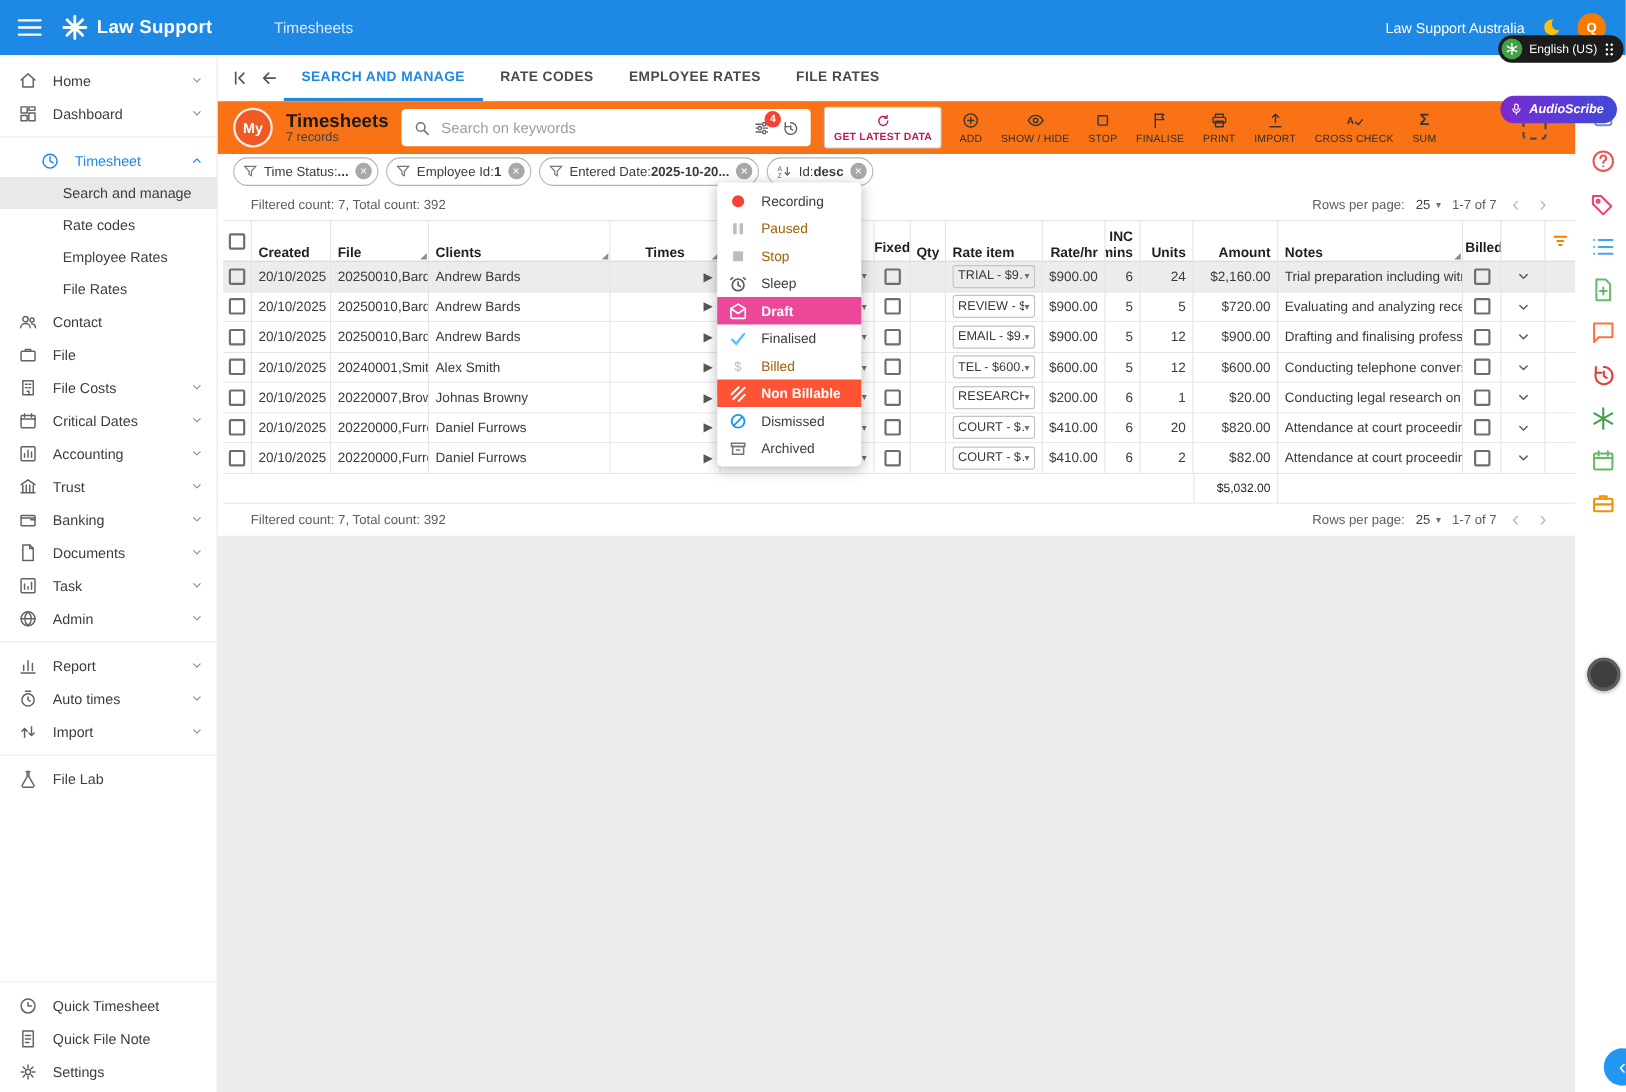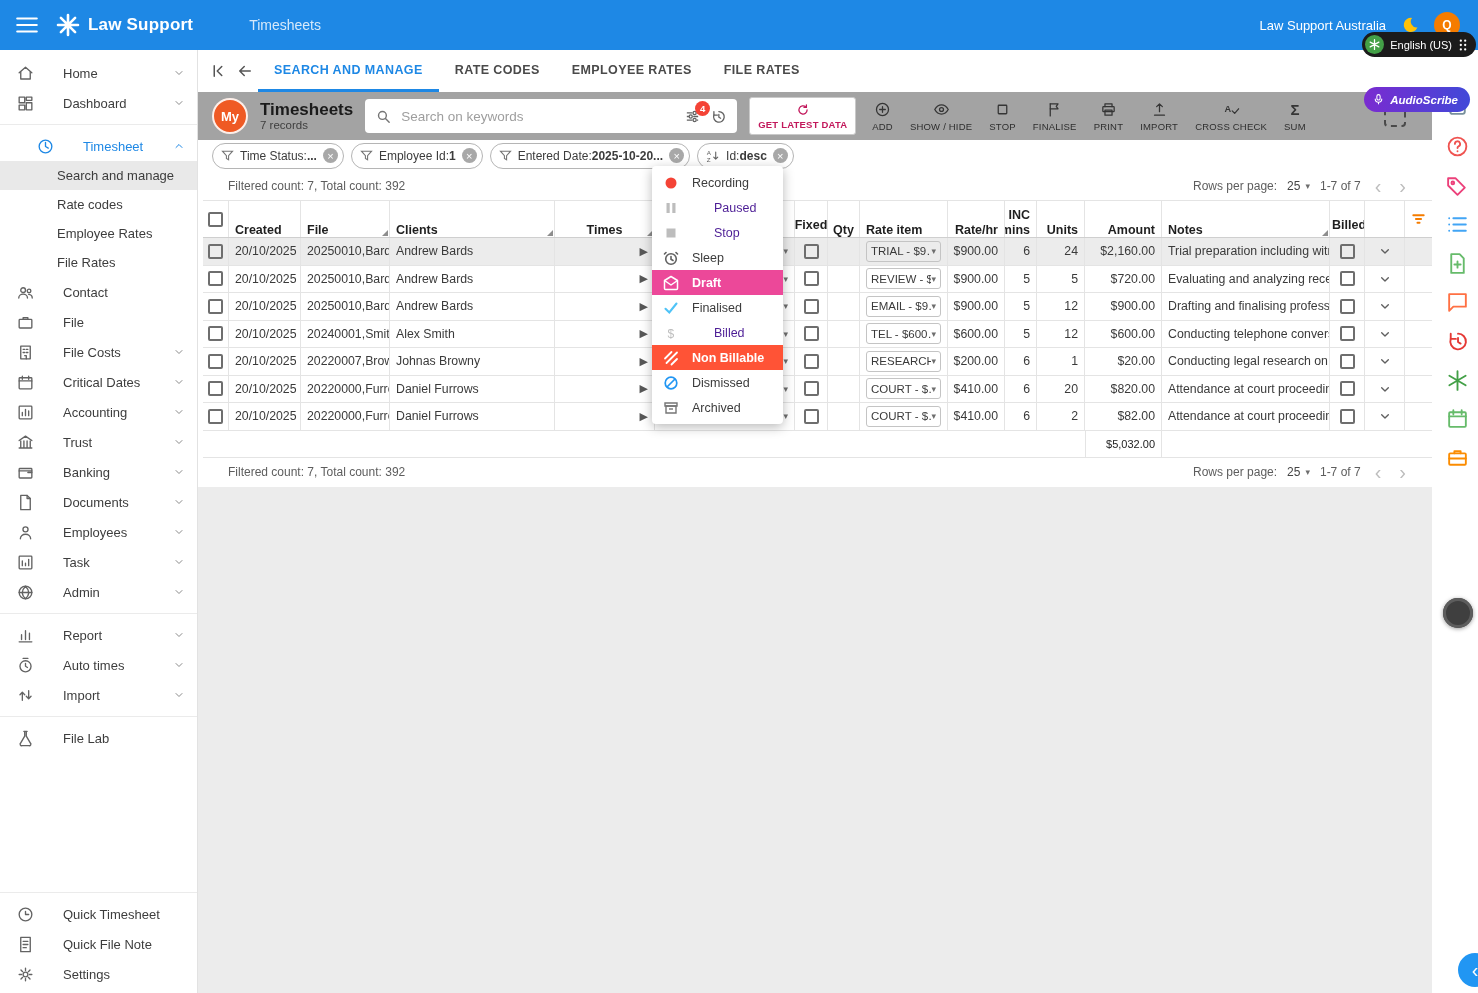--- a/index.html
+++ b/index.html
@@ -29,21 +29,21 @@
     padding:0 12px 0 8px; color:#fff; font-size:11.5px; font-style:italic; font-weight:600;
     z-index:40; cursor:pointer;margin-top:24px; }
 
   
   .layout { display:flex; height:943px; }
   .sidebar { width:198px; background:#fff; border-right:1px solid #e2e2e2;
     display:flex; flex-direction:column; padding-top:8px; flex:none; }
   .main { width:1234px; display:flex; flex-direction:column; background:#fff; position:relative; }
 
   
-  .sb-item { height:30px; display:flex; align-items:center; padding:0 12px 0 16px; gap:28px;
+  .sb-item { height:30px; display:flex; align-items:center; padding:0 12px 0 16px; gap:13px;
     font-size:13px; color:#3d3d3d; cursor:pointer; flex:none; }
   .sb-ic { width:19px; height:19px; flex:none; }
   .sb-ic svg { width:19px; height:19px; stroke:#636363; fill:none; stroke-width:1.7;
     stroke-linecap:round; stroke-linejoin:round; }
   .sb-chev { margin-left:auto; }
   .sb-chev svg { width:12px; height:12px; stroke:#8a8a8a; fill:none; stroke-width:2;
     stroke-linecap:round; stroke-linejoin:round; }
   .sb-item.active { color:#1e88e5;padding-left:36px; }
   .sb-item.active .sb-ic svg, .sb-item.active .sb-chev svg { stroke:#1e88e5; }
   .sb-sub { height:29px; display:flex; align-items:center; padding-left:57px; font-size:13px;
@@ -56,21 +56,21 @@
   .tabbar { height:42px; background:#fff; display:flex; align-items:stretch; padding-left:6px; flex:none; }
   .tbtn { width:27px; display:flex; align-items:center; justify-content:center; background:none;
     border:none; cursor:pointer; }
   .tbtn svg { width:18px; height:18px; stroke:#555; fill:none; stroke-width:2; stroke-linecap:round;
     stroke-linejoin:round; }
   .tab { display:flex; align-items:center; padding:0 16px; font-size:12.5px; font-weight:700;
     letter-spacing:.4px; color:#4a4a4a; border-bottom:3px solid transparent; cursor:pointer; }
   .tab.active { color:#1e88e5; border-bottom-color:#1e88e5; }
 
   
-  .bluebar { height:48px; background:#a3a3a3; display:flex; align-items:center;
+  .bluebar { height:48px; background:#f97316; display:flex; align-items:center;
     padding:0 10px 0 14px; gap:12px; flex:none; }
   .tb-avatar { width:36px; height:36px; border-radius:50%; background:#ef5a24; color:#fff;
     font-size:13px; font-weight:700; display:flex; align-items:center; justify-content:center;
     border:2px solid rgba(255,255,255,.9); cursor:pointer; flex:none; }
   .tb-titlebox { line-height:1.15; }
   .tb-title { font-size:17px; font-weight:700; color:#1b1b1b; }
   .tb-records { font-size:11.5px; color:#3e3e3e; }
   .searchbox { width:372px; height:34px; background:#fff; border-radius:4px; display:flex;
     align-items:center; padding:0 10px; gap:9px; flex:none; }
   .searchbox svg { flex:none; }
@@ -155,21 +155,21 @@
     stroke-linecap:round; }
 
   
   #status-menu { position:absolute; left:652px; top:166px; width:131px; background:#fff;
     border-radius:4px; box-shadow:0 3px 12px rgba(0,0,0,.28); padding:4px 0; z-index:60; }
   .mitem { height:25px; display:flex; align-items:center; gap:12px; padding:0 10px;
     font-size:12.5px; color:#3c3c3c; cursor:pointer; }
   .mi-ic { width:18px; height:18px; flex:none; }
   .mi-ic svg { width:18px; height:18px; }
   .mitem.disabled { cursor:default; }
-  .mitem.disabled .mi-lb { color:#4c1d95;margin-left:22px; }
+  .mitem.disabled .mi-lb { color:#a16207; }
   .mitem.selected-blue { background:#ec4899; }
   .mitem.selected-blue .mi-lb { color:#fff; font-weight:600; }
   .mitem.selected-orange { background:#ff5336; }
   .mitem.selected-orange .mi-lb { color:#fff; font-weight:600; }
 
   
   .rail-ic { position:absolute; right:8px; width:25px; height:25px; z-index:30; cursor:pointer; }
   .rail-ic svg { width:25px; height:25px; fill:none; stroke-width:1.8; stroke-linecap:round;
     stroke-linejoin:round; }
   .dial { position:absolute; right:5px; top:598px; width:30px; height:30px; border-radius:50%;
@@ -384,34 +384,20 @@
         </span>
     </div>
     <div class="sb-item">
       <span class="sb-ic">
           <svg viewBox="0 0 24 24">
             <path d="M6 3h8l4 4v14H6z"></path>
             <path d="M14 3v4h4"></path>
           </svg>
         </span>
       <span>Documents</span>
-      <span class="sb-chev">
-          <svg viewBox="0 0 24 24">
-            <path d="M6 9l6 6 6-6"></path>
-          </svg>
-        </span>
-    </div>
-    <div class="sb-item">
-      <span class="sb-ic">
-          <svg viewBox="0 0 24 24">
-            <circle cx="12" cy="8" r="3.2"></circle>
-            <path d="M5.5 20c0-3.6 3-5.8 6.5-5.8s6.5 2.2 6.5 5.8"></path>
-          </svg>
-        </span>
-      <span>Employees</span>
       <span class="sb-chev">
           <svg viewBox="0 0 24 24">
             <path d="M6 9l6 6 6-6"></path>
           </svg>
         </span>
     </div>
     <div class="sb-item">
       <span class="sb-ic">
           <svg viewBox="0 0 24 24">
             <rect x="4" y="4" width="16" height="16" rx="1"></rect>

